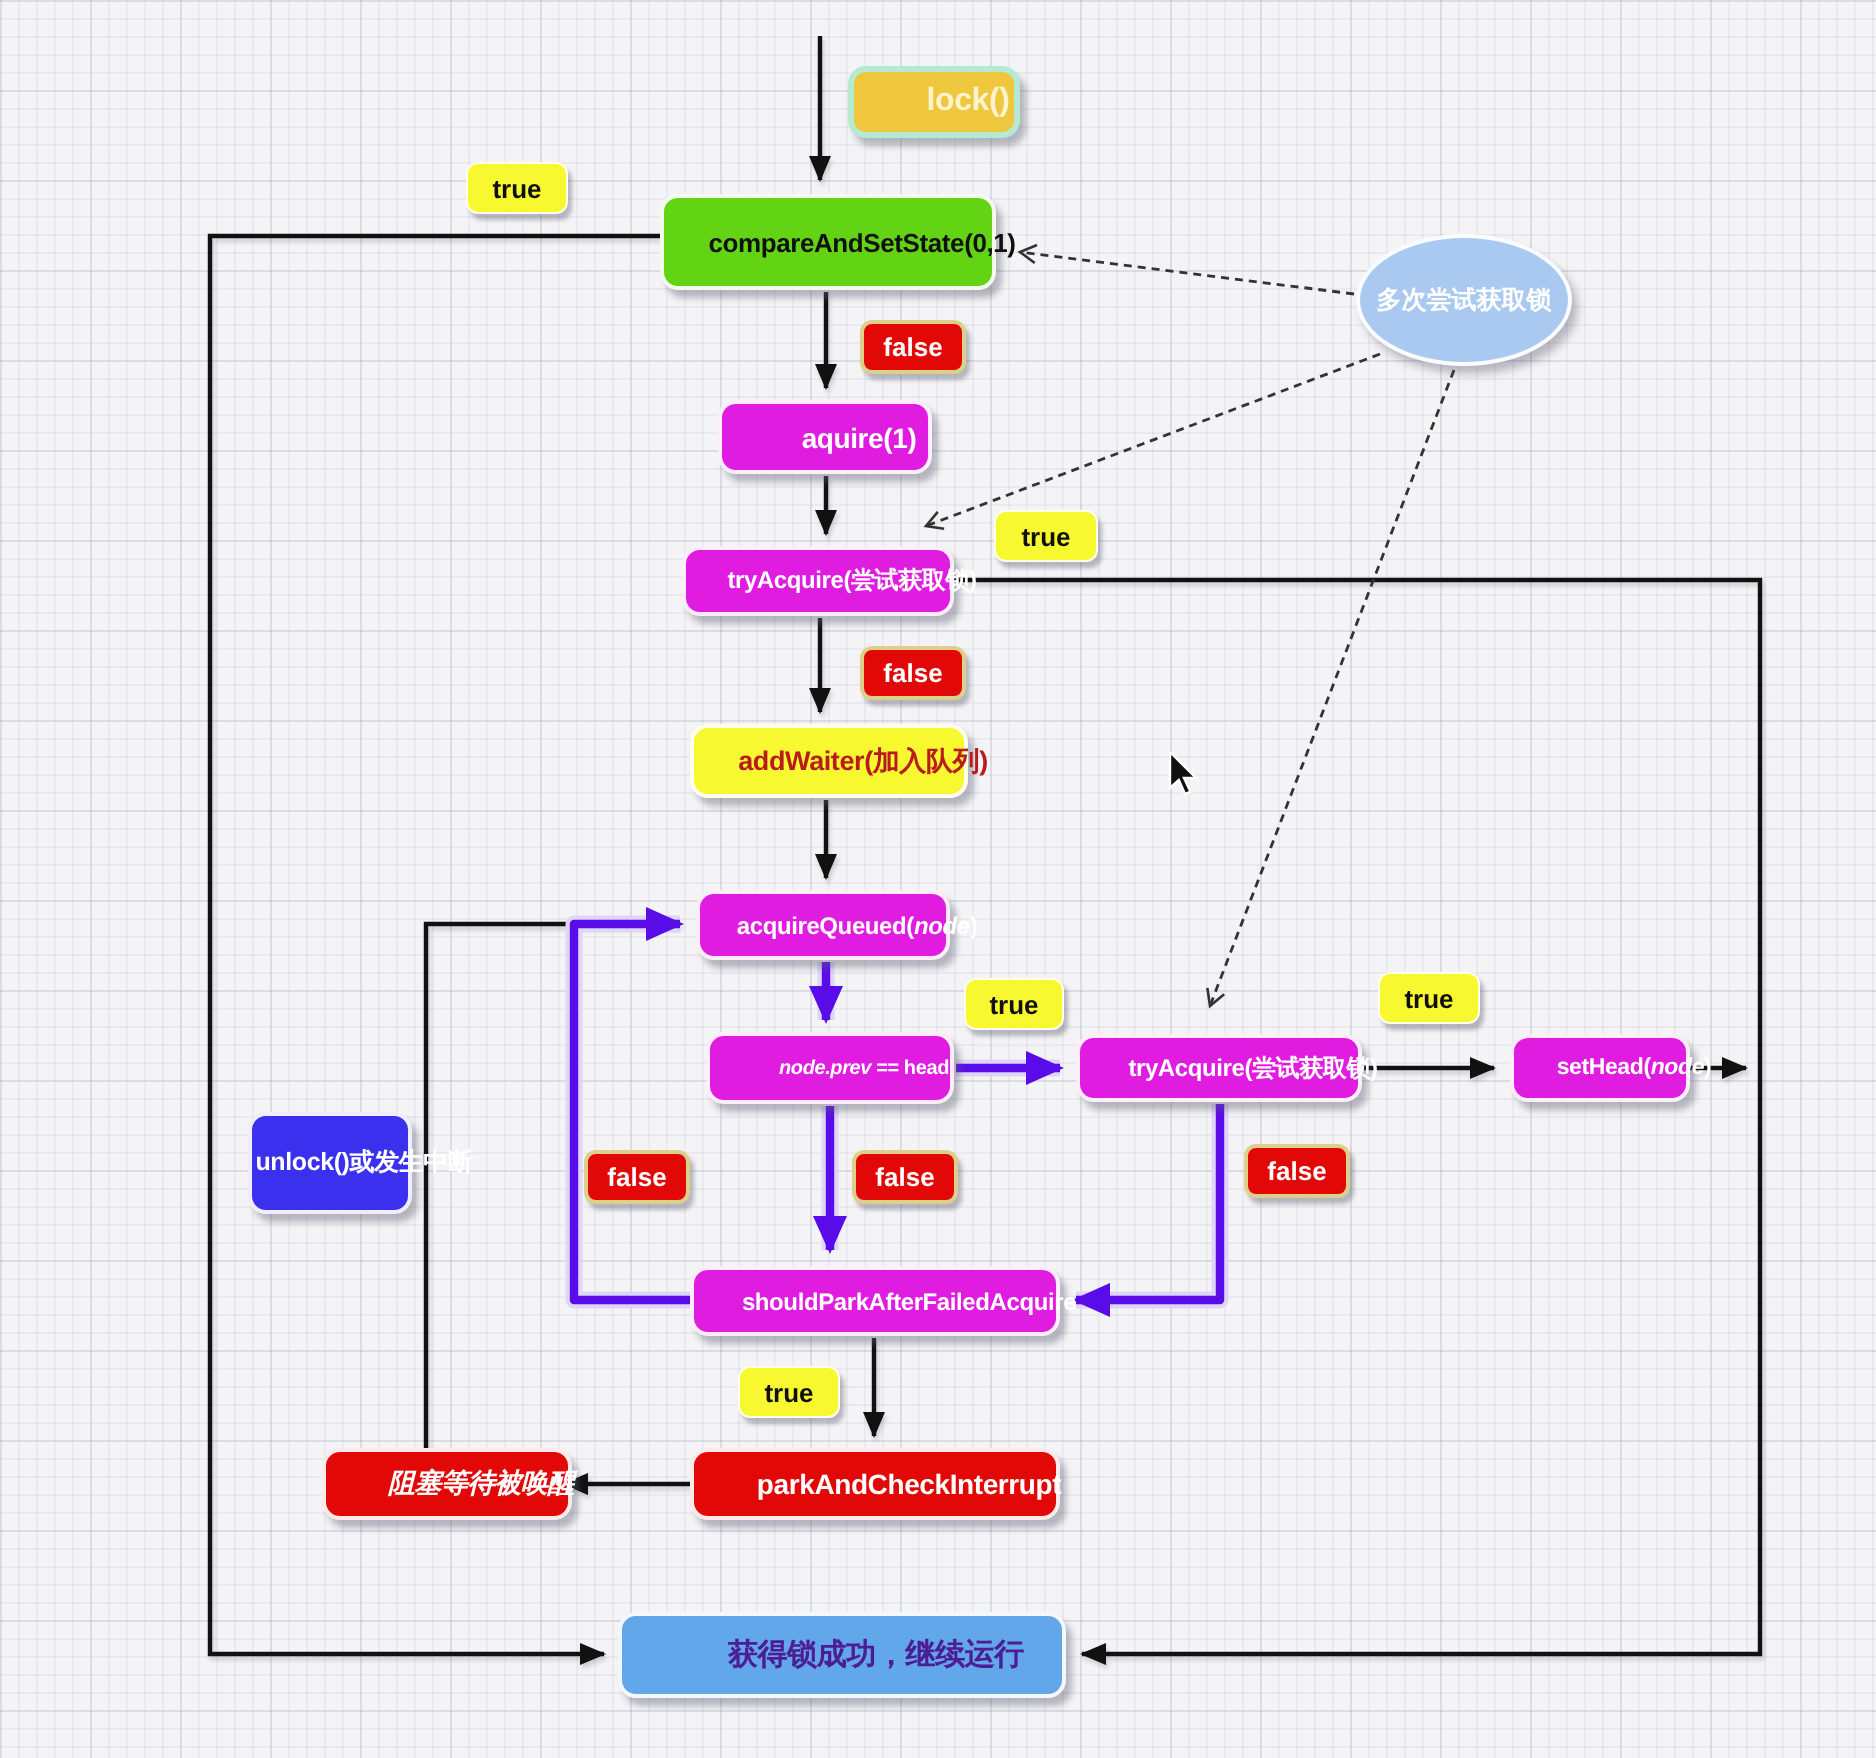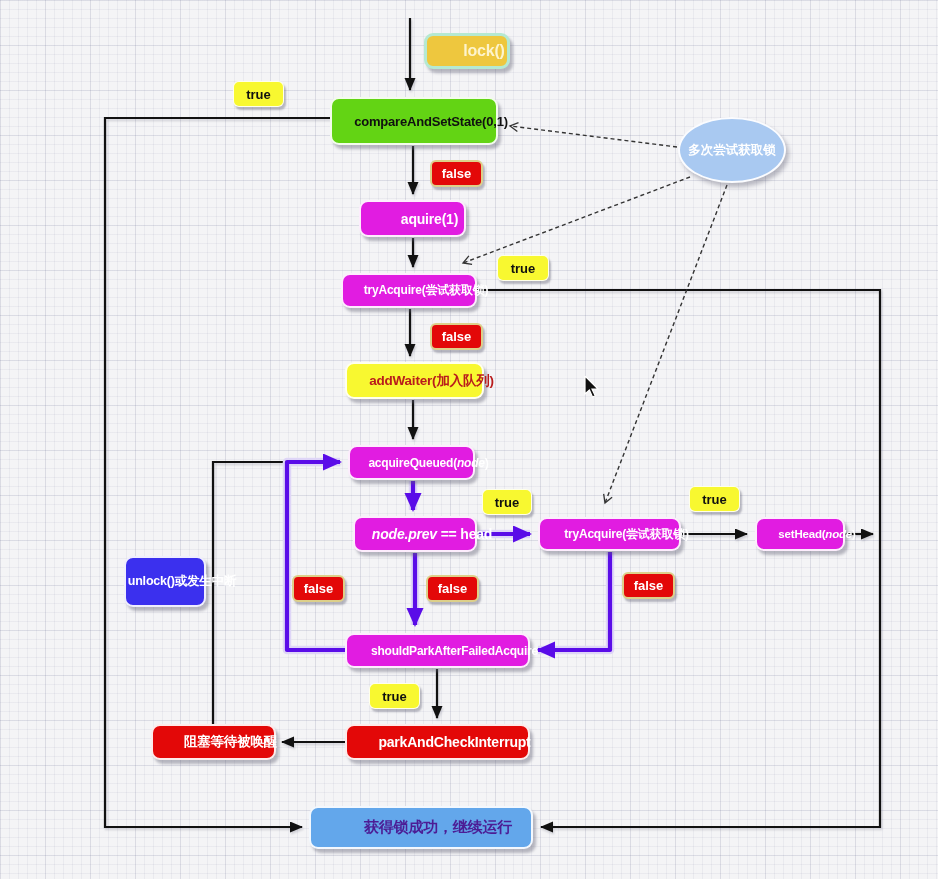--- a/index.html
+++ b/index.html
@@ -121,21 +121,21 @@
   <div class="nd yellowbox" style="left:345px;top:362px;width:139px;height:37px;font-size:13.5px;">
     <span>addWaiter(加入队列)</span>
   </div>
 
   <div class="nd magenta" style="left:348px;top:445px;width:127px;height:35px;font-size:12px;">
     <span>acquireQueued(</span>
       <span class="it">node</span>
       <span>)</span>
   </div>
 
-  <div class="nd magenta" style="left:353px;top:516px;width:124px;height:36px;font-size:14px;">
+  <div class="nd magenta" style="left:353px;top:516px;width:124px;height:36px;font-size:10px;">
     <span class="it">node.prev</span>
       <span style="white-space:pre;"> == head</span>
   </div>
 
   <div class="nd magenta" style="left:538px;top:517px;width:143px;height:34px;font-size:12px;">
     <span>tryAcquire(尝试获取锁)</span>
   </div>
 
   <div class="nd magenta" style="left:755px;top:517px;width:90px;height:34px;font-size:11.5px;">
     <span>setHead(</span>
@@ -144,21 +144,21 @@
   </div>
 
   <div class="nd magenta" style="left:345px;top:633px;width:185px;height:35px;font-size:12px;">
     <span>shouldParkAfterFailedAcquire</span>
   </div>
 
   <div class="nd redbox" style="left:345px;top:724px;width:185px;height:36px;font-size:14px;">
     <span>parkAndCheckInterrupt</span>
   </div>
 
-  <div class="nd redbox" style="left:151px;top:724px;width:125px;height:36px;font-size:13.5px;">
+  <div class="nd redbox" style="left:161px;top:724px;width:125px;height:36px;font-size:13.5px;font-style:italic;">
     <span>阻塞等待被唤醒</span>
   </div>
 
   <div class="nd bluebox" style="left:124px;top:556px;width:82px;height:51px;font-size:12.5px;line-height:1.35;">
     <div>unlock()或</div>
     <div>发生中断</div>
   </div>
 
   <div class="nd lightbluebox" style="left:309px;top:806px;width:224px;height:43px;font-size:15px;">
     <span>获得锁成功，继续运行</span>

